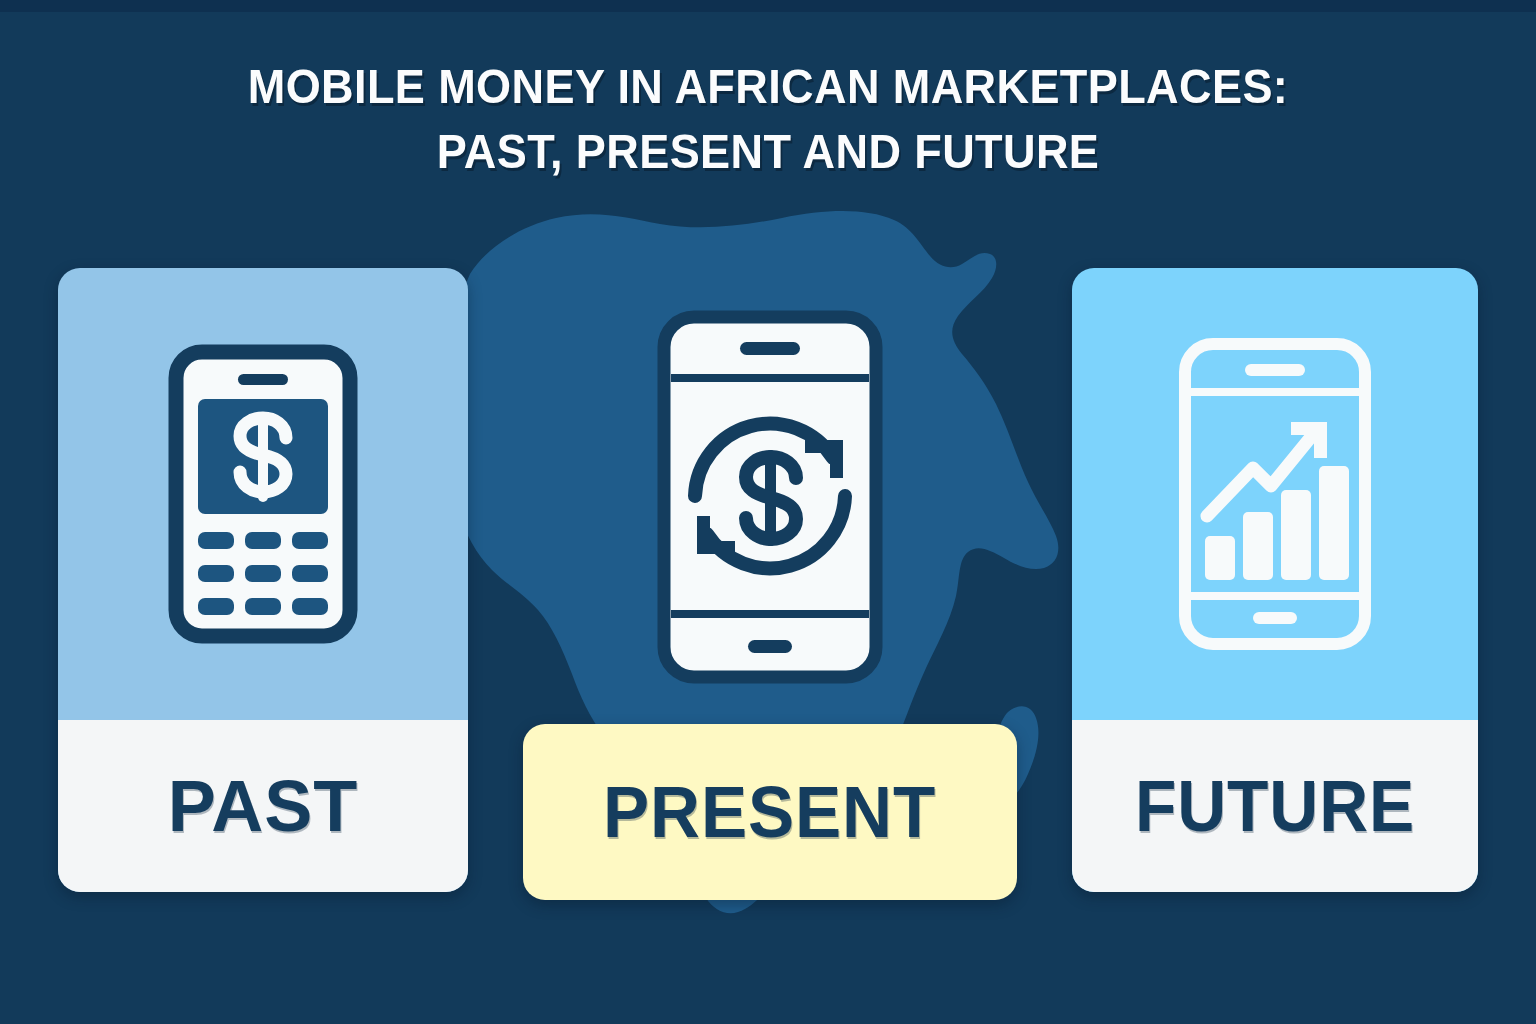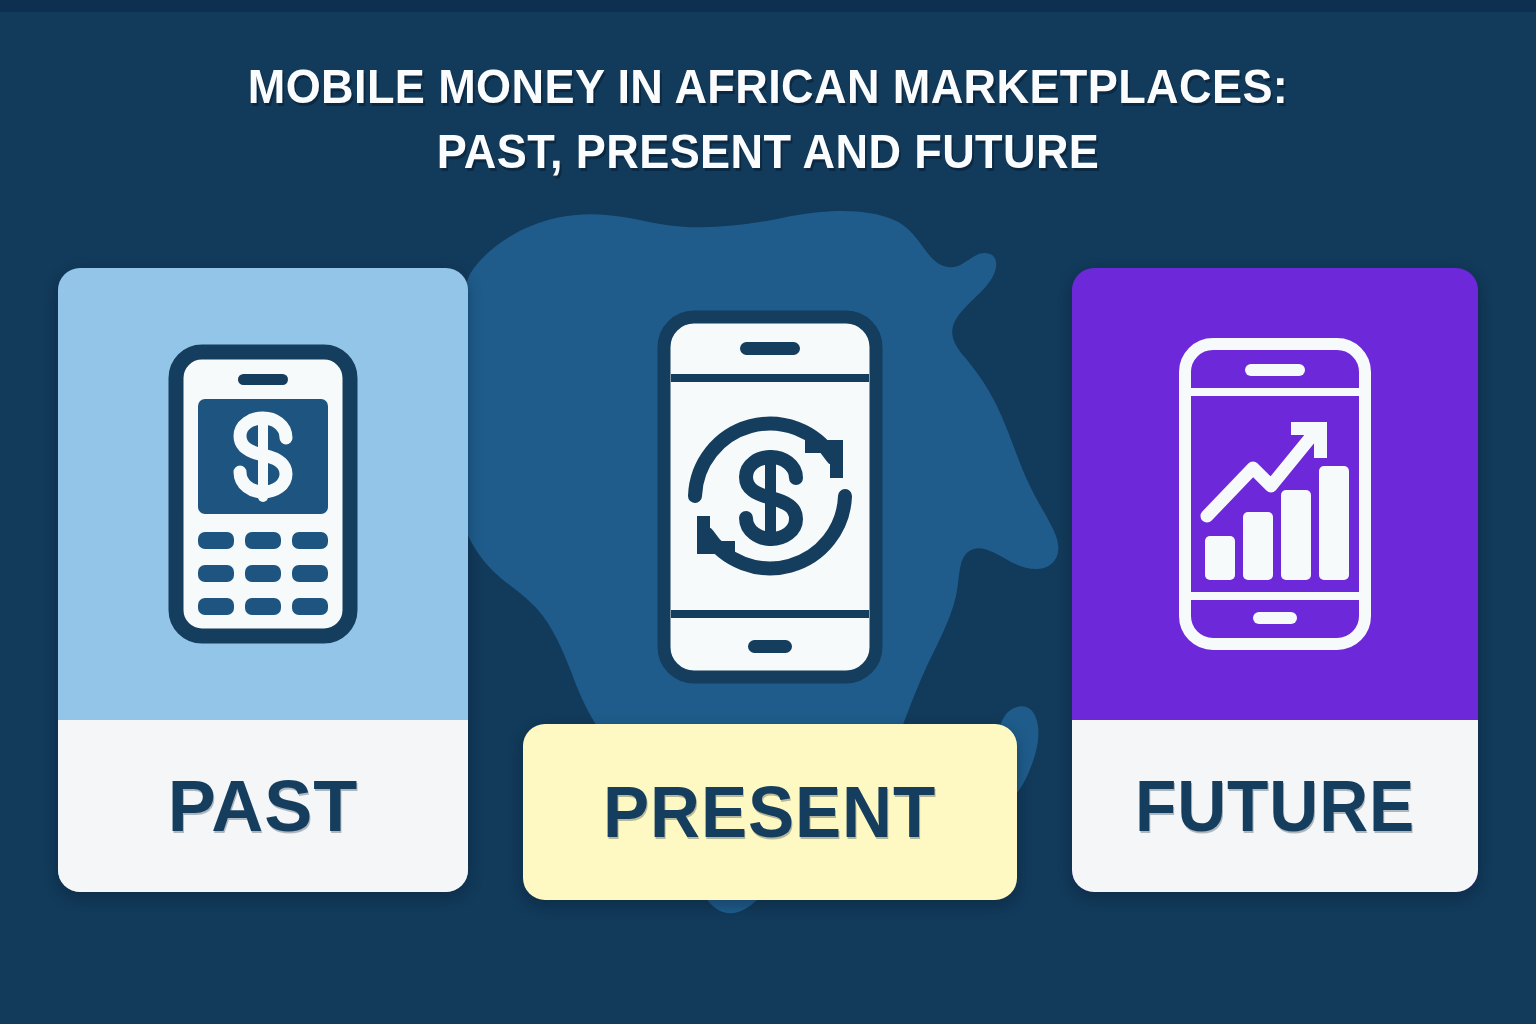--- a/index.html
+++ b/index.html
@@ -127,21 +127,21 @@
     box-shadow: 0 5px 14px rgba(5,20,36,0.35);
   }
   #plate-present .plate-label { transform: scaleX(0.96); }
 
   
   #card-future {
     left: 1072px;
     top: 256px;
     width: 406px;
     height: 624px;
-    background: #6d28d9;
+    background: #7dd3fc;
   }
   #card-future .icon-zone { height: 452px; }
   #card-future .plate { height: 172px; }
   #card-future .plate-label { transform: scaleX(0.94); }
 
   .icon-svg { display: block; }
 </style>
 </head>
 <body>
 

